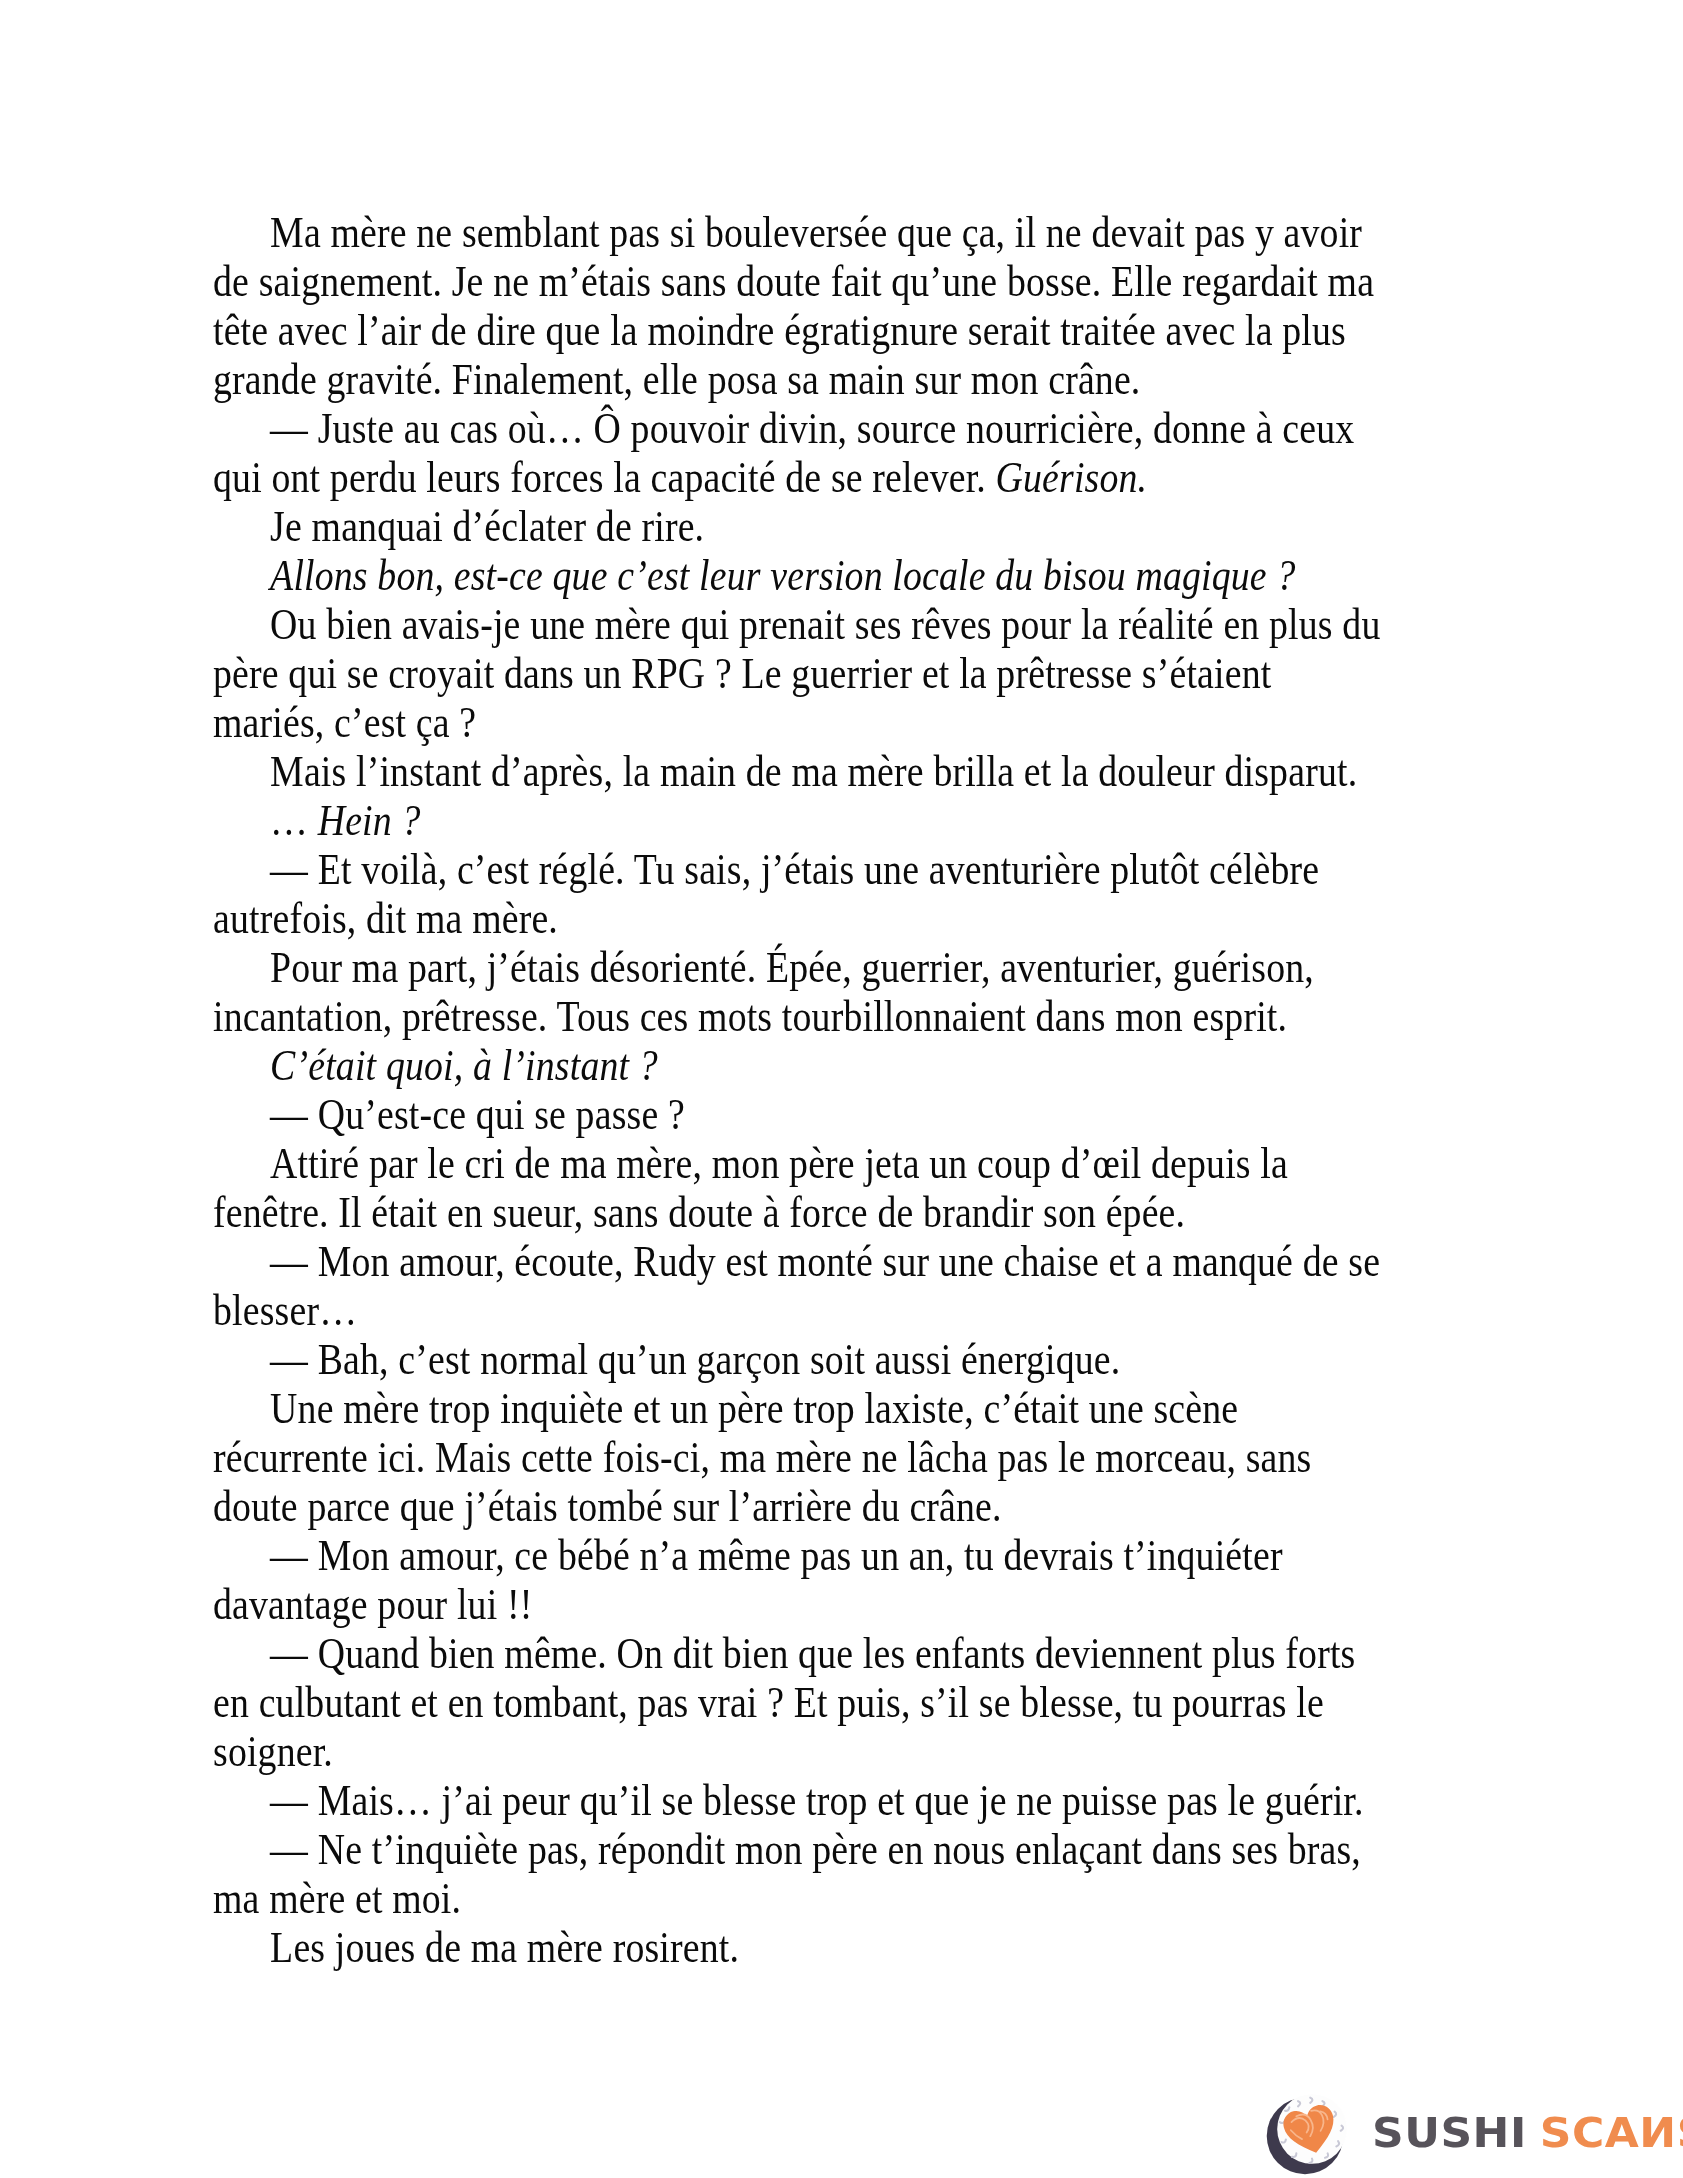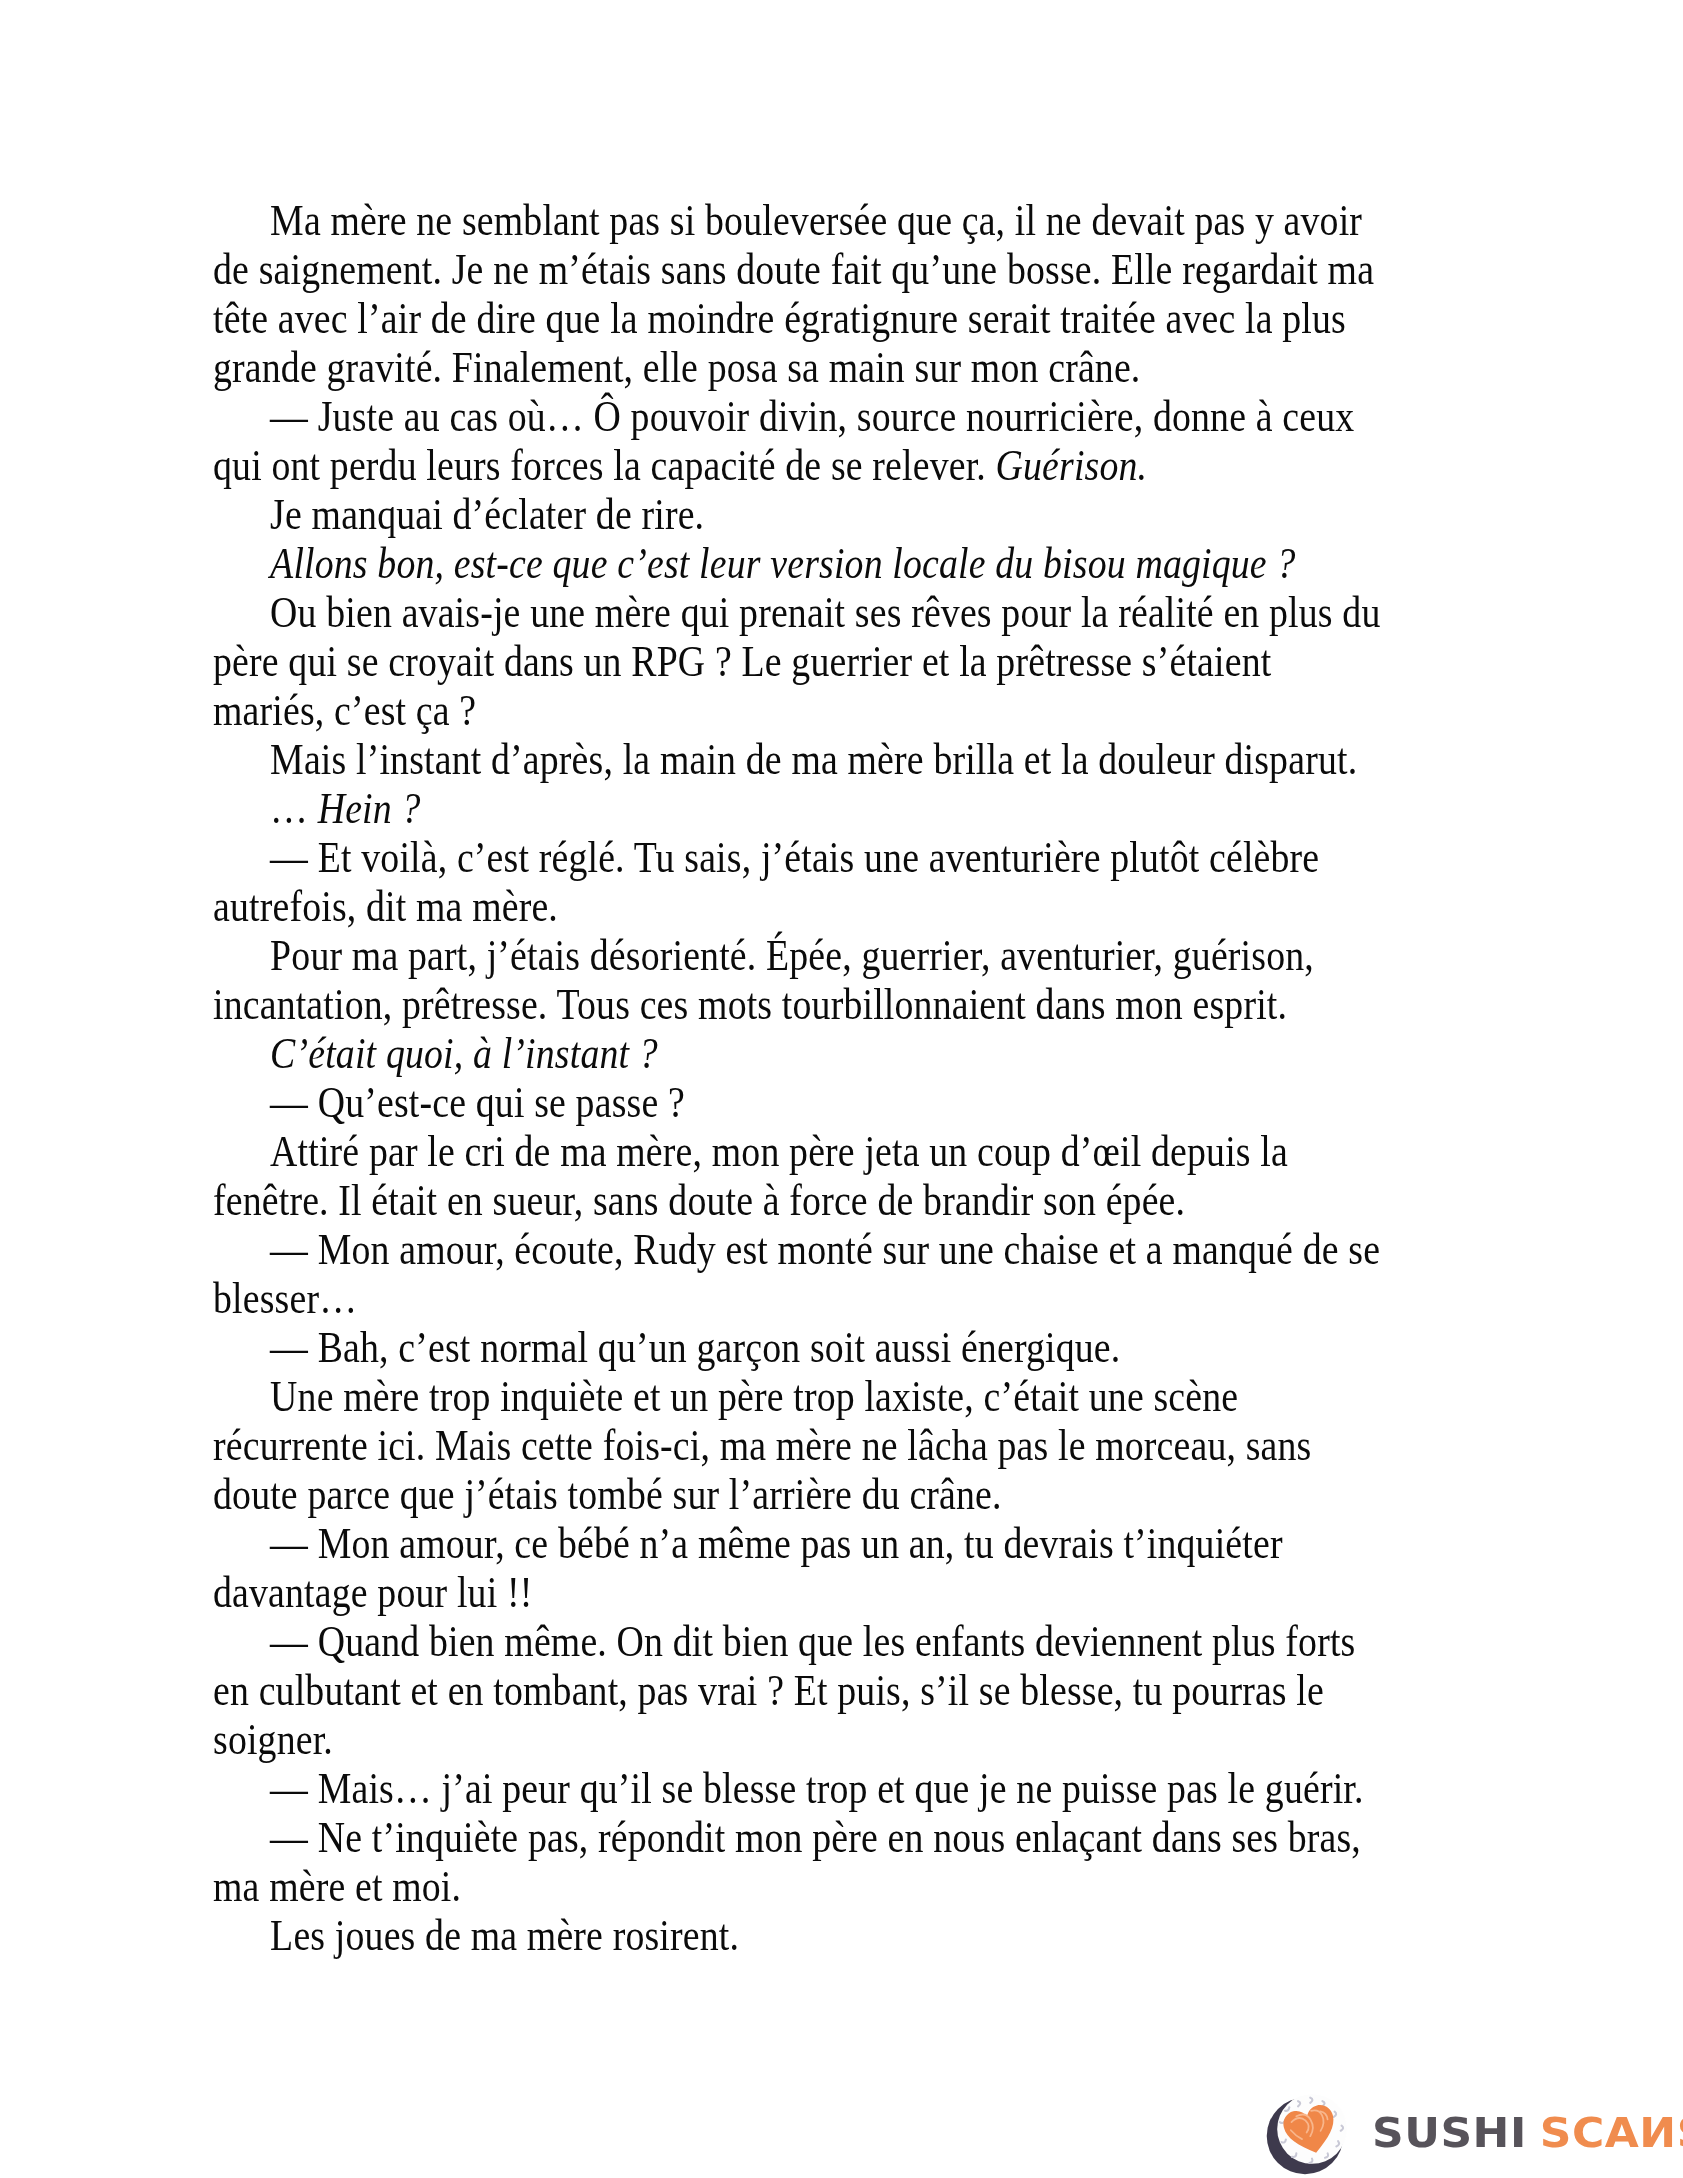--- a/index.html
+++ b/index.html
@@ -14,21 +14,21 @@
     overflow: hidden;
     font-family: "Liberation Serif", "DejaVu Serif", serif;
   }
   .page {
     position: absolute;
     inset: 0;
   }
   .text-block {
     position: absolute;
     left: 213px;
-    top: 196px;
+    top: 208px;
     width: 1327px;
   }
   .line {
     font-size: 45px;
     line-height: 49px;
     color: #0b0b0b;
     white-space: nowrap;
     transform: scaleX(0.84);
     transform-origin: 0 0;
     letter-spacing: 0.2px;

